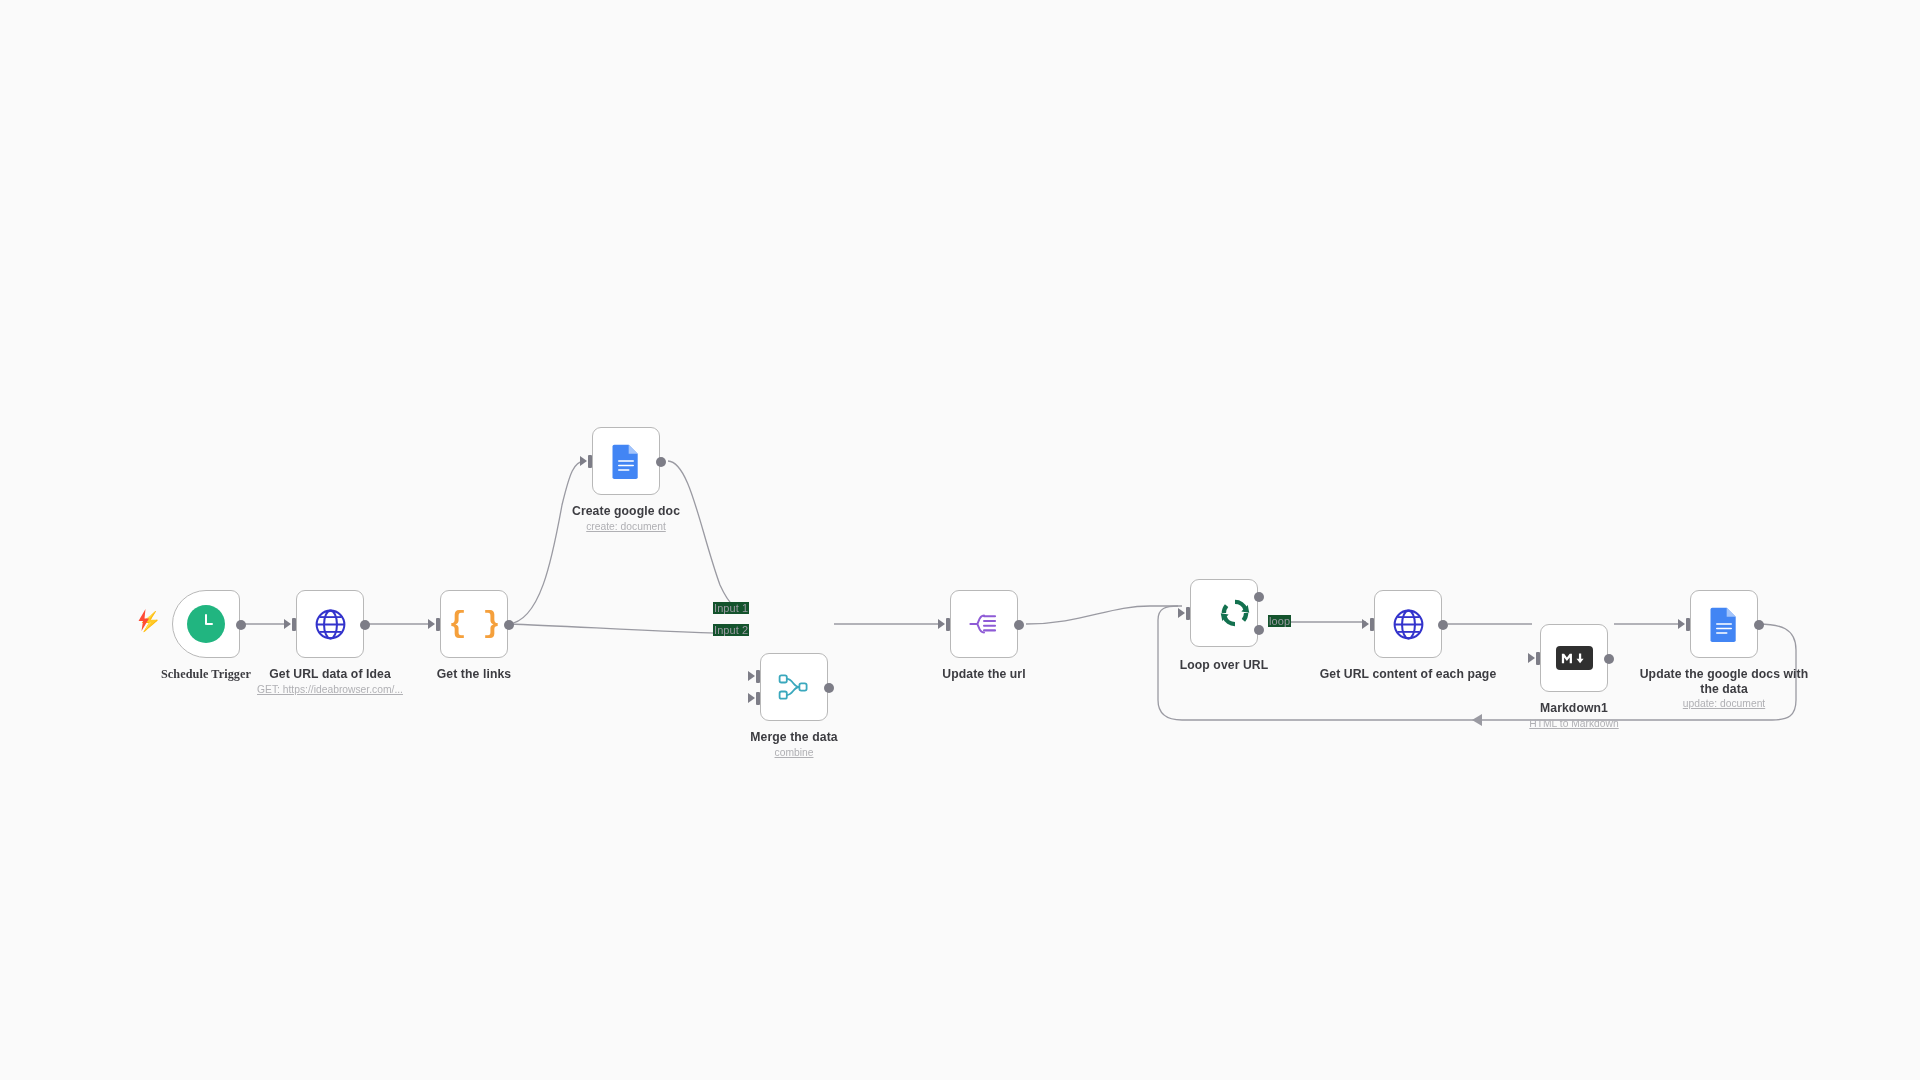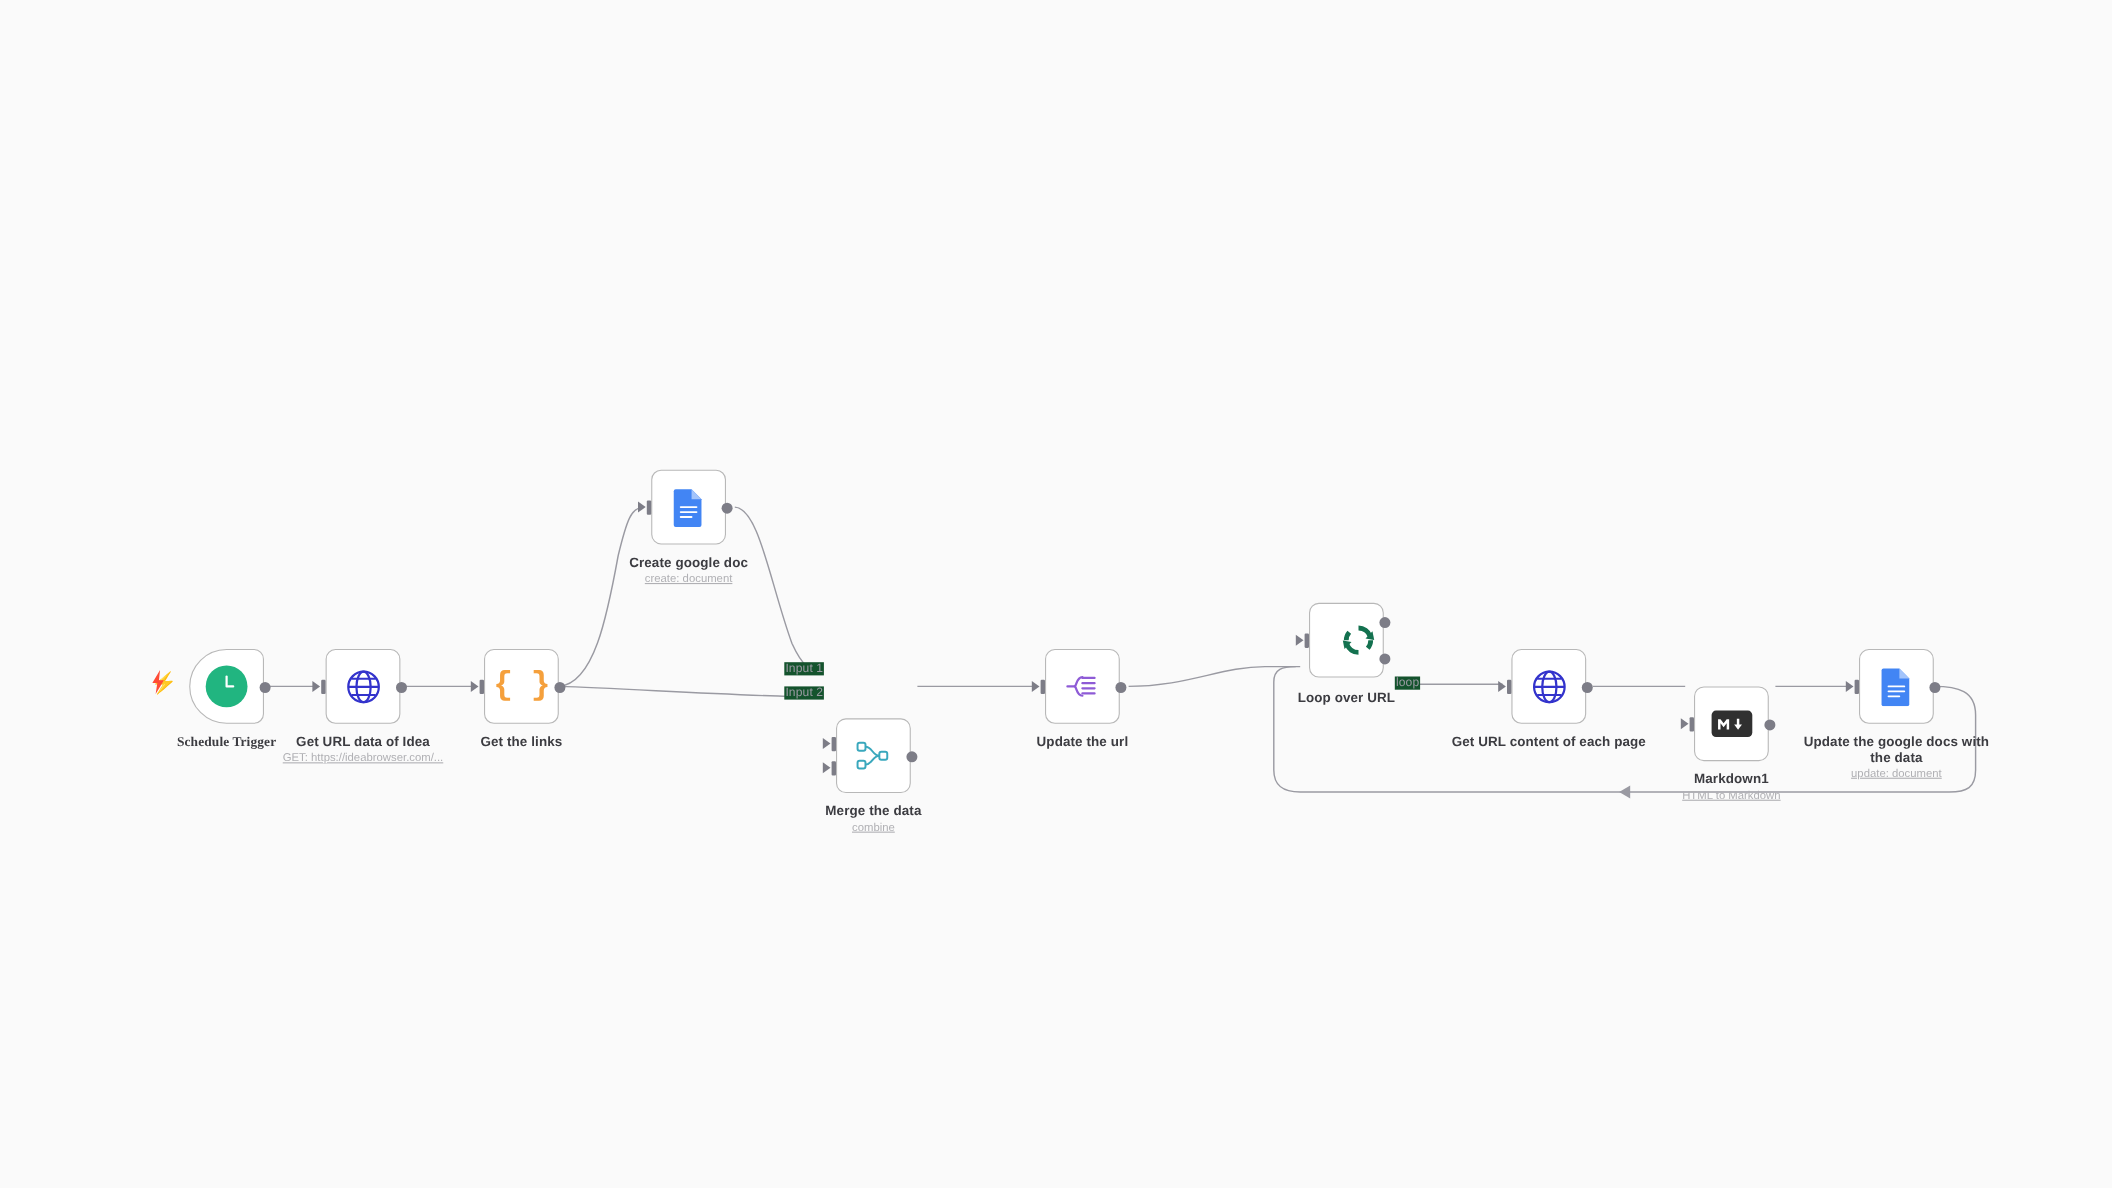--- a/index.html
+++ b/index.html
@@ -319,21 +319,21 @@
     </div>
     <div class="in-bar" style="left:-5px; top:27px;"></div>
     <div class="in-arrow" style="left:-13px; top:28px;"></div>
     <div class="out-dot" style="left:63px; top:29px;"></div>
     <div class="caption">
       <div class="title">Update the url</div>
       <div class="subtitle"></div>
     </div>
   </div>
 
-  <div class="node" style="left:1190px; top:548px;padding-left:21px;">
+  <div class="node" style="left:1190px; top:579px;padding-left:21px;">
     <div class="node-icon">
       <svg viewBox="0 0 40 40" width="38" height="38">
         <g fill="#13714f">
           <path d="M20 6 a14 14 0 0 1 13.2 9.3 l-4.3 1.6 A9.4 9.4 0 0 0 20 10.6 z"></path>
           <path d="M33.4 11.5 l1.6 8.2 l-8.3 -1.4 z"></path>
           <path d="M20 34 a14 14 0 0 1 -13.2 -9.3 l4.3 -1.6 A9.4 9.4 0 0 0 20 29.4 z"></path>
           <path d="M6.6 28.5 l-1.6 -8.2 l8.3 1.4 z"></path>
           <path d="M6 20 a14 14 0 0 1 3.4 -9.1 l3.5 2.9 A9.4 9.4 0 0 0 10.6 20 z"></path>
           <path d="M34 20 a14 14 0 0 1 -3.4 9.1 l-3.5 -2.9 A9.4 9.4 0 0 0 29.4 20 z"></path>
         </g>

